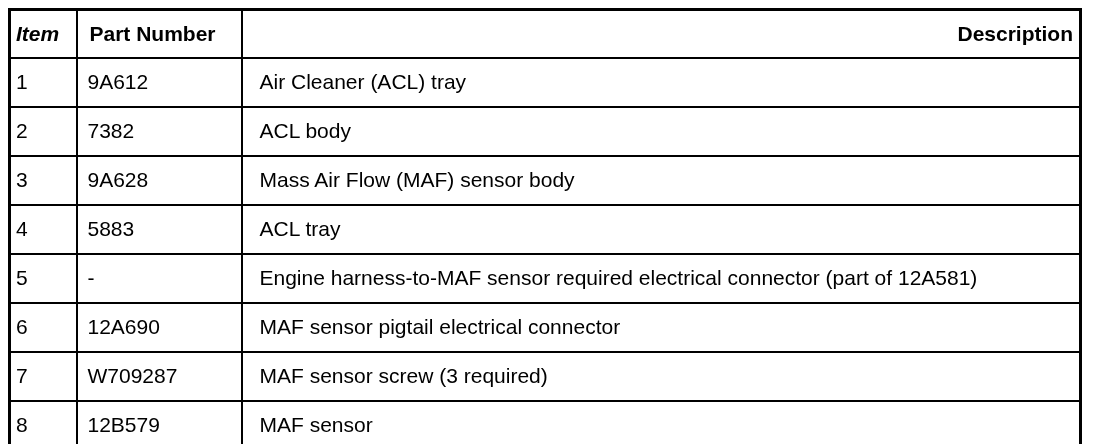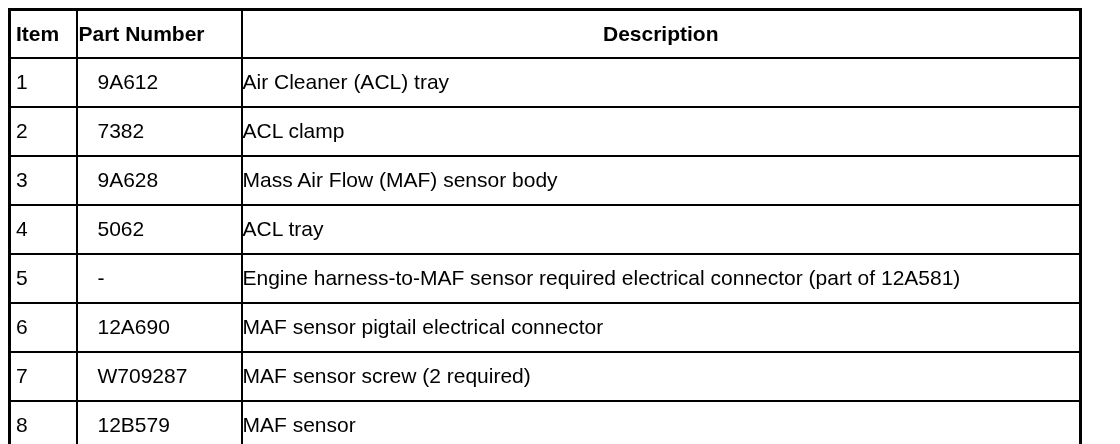--- a/index.html
+++ b/index.html
@@ -45,31 +45,31 @@
     line-height: 1.15;
     vertical-align: middle;
     white-space: nowrap;
     overflow: hidden;
   }
 
   table.parts-table thead th {
     font-weight: bold;
     height: 46px;
   }
-  table.parts-table thead th.th-item   { text-align: left; padding-left: 5px; }
-  table.parts-table thead th.th-part   { text-align: left; padding-left: 1px; }
-  table.parts-table thead th.th-desc   { text-align: center; }
+  table.parts-table thead th.th-item   { text-align: left; padding-left: 5px; font-style: italic; }
+  table.parts-table thead th.th-part   { text-align: left; padding-left: 12px; }
+  table.parts-table thead th.th-desc   { text-align: right; }
 
   table.parts-table tbody td {
     font-weight: normal;
     height: 47px;
   }
   table.parts-table tbody td.td-item   { text-align: left; padding-left: 5px; }
-  table.parts-table tbody td.td-part   { text-align: left; padding-left: 20px; }
-  table.parts-table tbody td.td-desc   { text-align: left; padding-left: 0; margin-left: 48px; }
+  table.parts-table tbody td.td-part   { text-align: left; padding-left: 10px; }
+  table.parts-table tbody td.td-desc   { text-align: left; padding-left: 17px; margin-left: 48px; }
 </style>
 </head>
 <body>
 
 <div id="parts-table-wrap">
   <table class="parts-table">
     <colgroup>
       <col class="col-item">
       <col class="col-part">
       <col class="col-desc">
@@ -83,46 +83,46 @@
     </thead>
     <tbody>
       <tr>
         <td class="td-item">1</td>
         <td class="td-part">9A612</td>
         <td class="td-desc">Air Cleaner (ACL) tray</td>
       </tr>
       <tr>
         <td class="td-item">2</td>
         <td class="td-part">7382</td>
-        <td class="td-desc">ACL clamp</td>
+        <td class="td-desc">ACL body</td>
       </tr>
       <tr>
         <td class="td-item">3</td>
         <td class="td-part">9A628</td>
         <td class="td-desc">Mass Air Flow (MAF) sensor body</td>
       </tr>
       <tr>
         <td class="td-item">4</td>
-        <td class="td-part">5062</td>
+        <td class="td-part">5883</td>
         <td class="td-desc">ACL tray</td>
       </tr>
       <tr>
         <td class="td-item">5</td>
         <td class="td-part">-</td>
         <td class="td-desc">Engine harness-to-MAF sensor required electrical connector (part of 12A581)</td>
       </tr>
       <tr>
         <td class="td-item">6</td>
         <td class="td-part">12A690</td>
         <td class="td-desc">MAF sensor pigtail electrical connector</td>
       </tr>
       <tr>
         <td class="td-item">7</td>
         <td class="td-part">W709287</td>
-        <td class="td-desc">MAF sensor screw (2 required)</td>
+        <td class="td-desc">MAF sensor screw (3 required)</td>
       </tr>
       <tr>
         <td class="td-item">8</td>
         <td class="td-part">12B579</td>
         <td class="td-desc">MAF sensor</td>
       </tr>
     </tbody>
   </table>
 </div>
 

